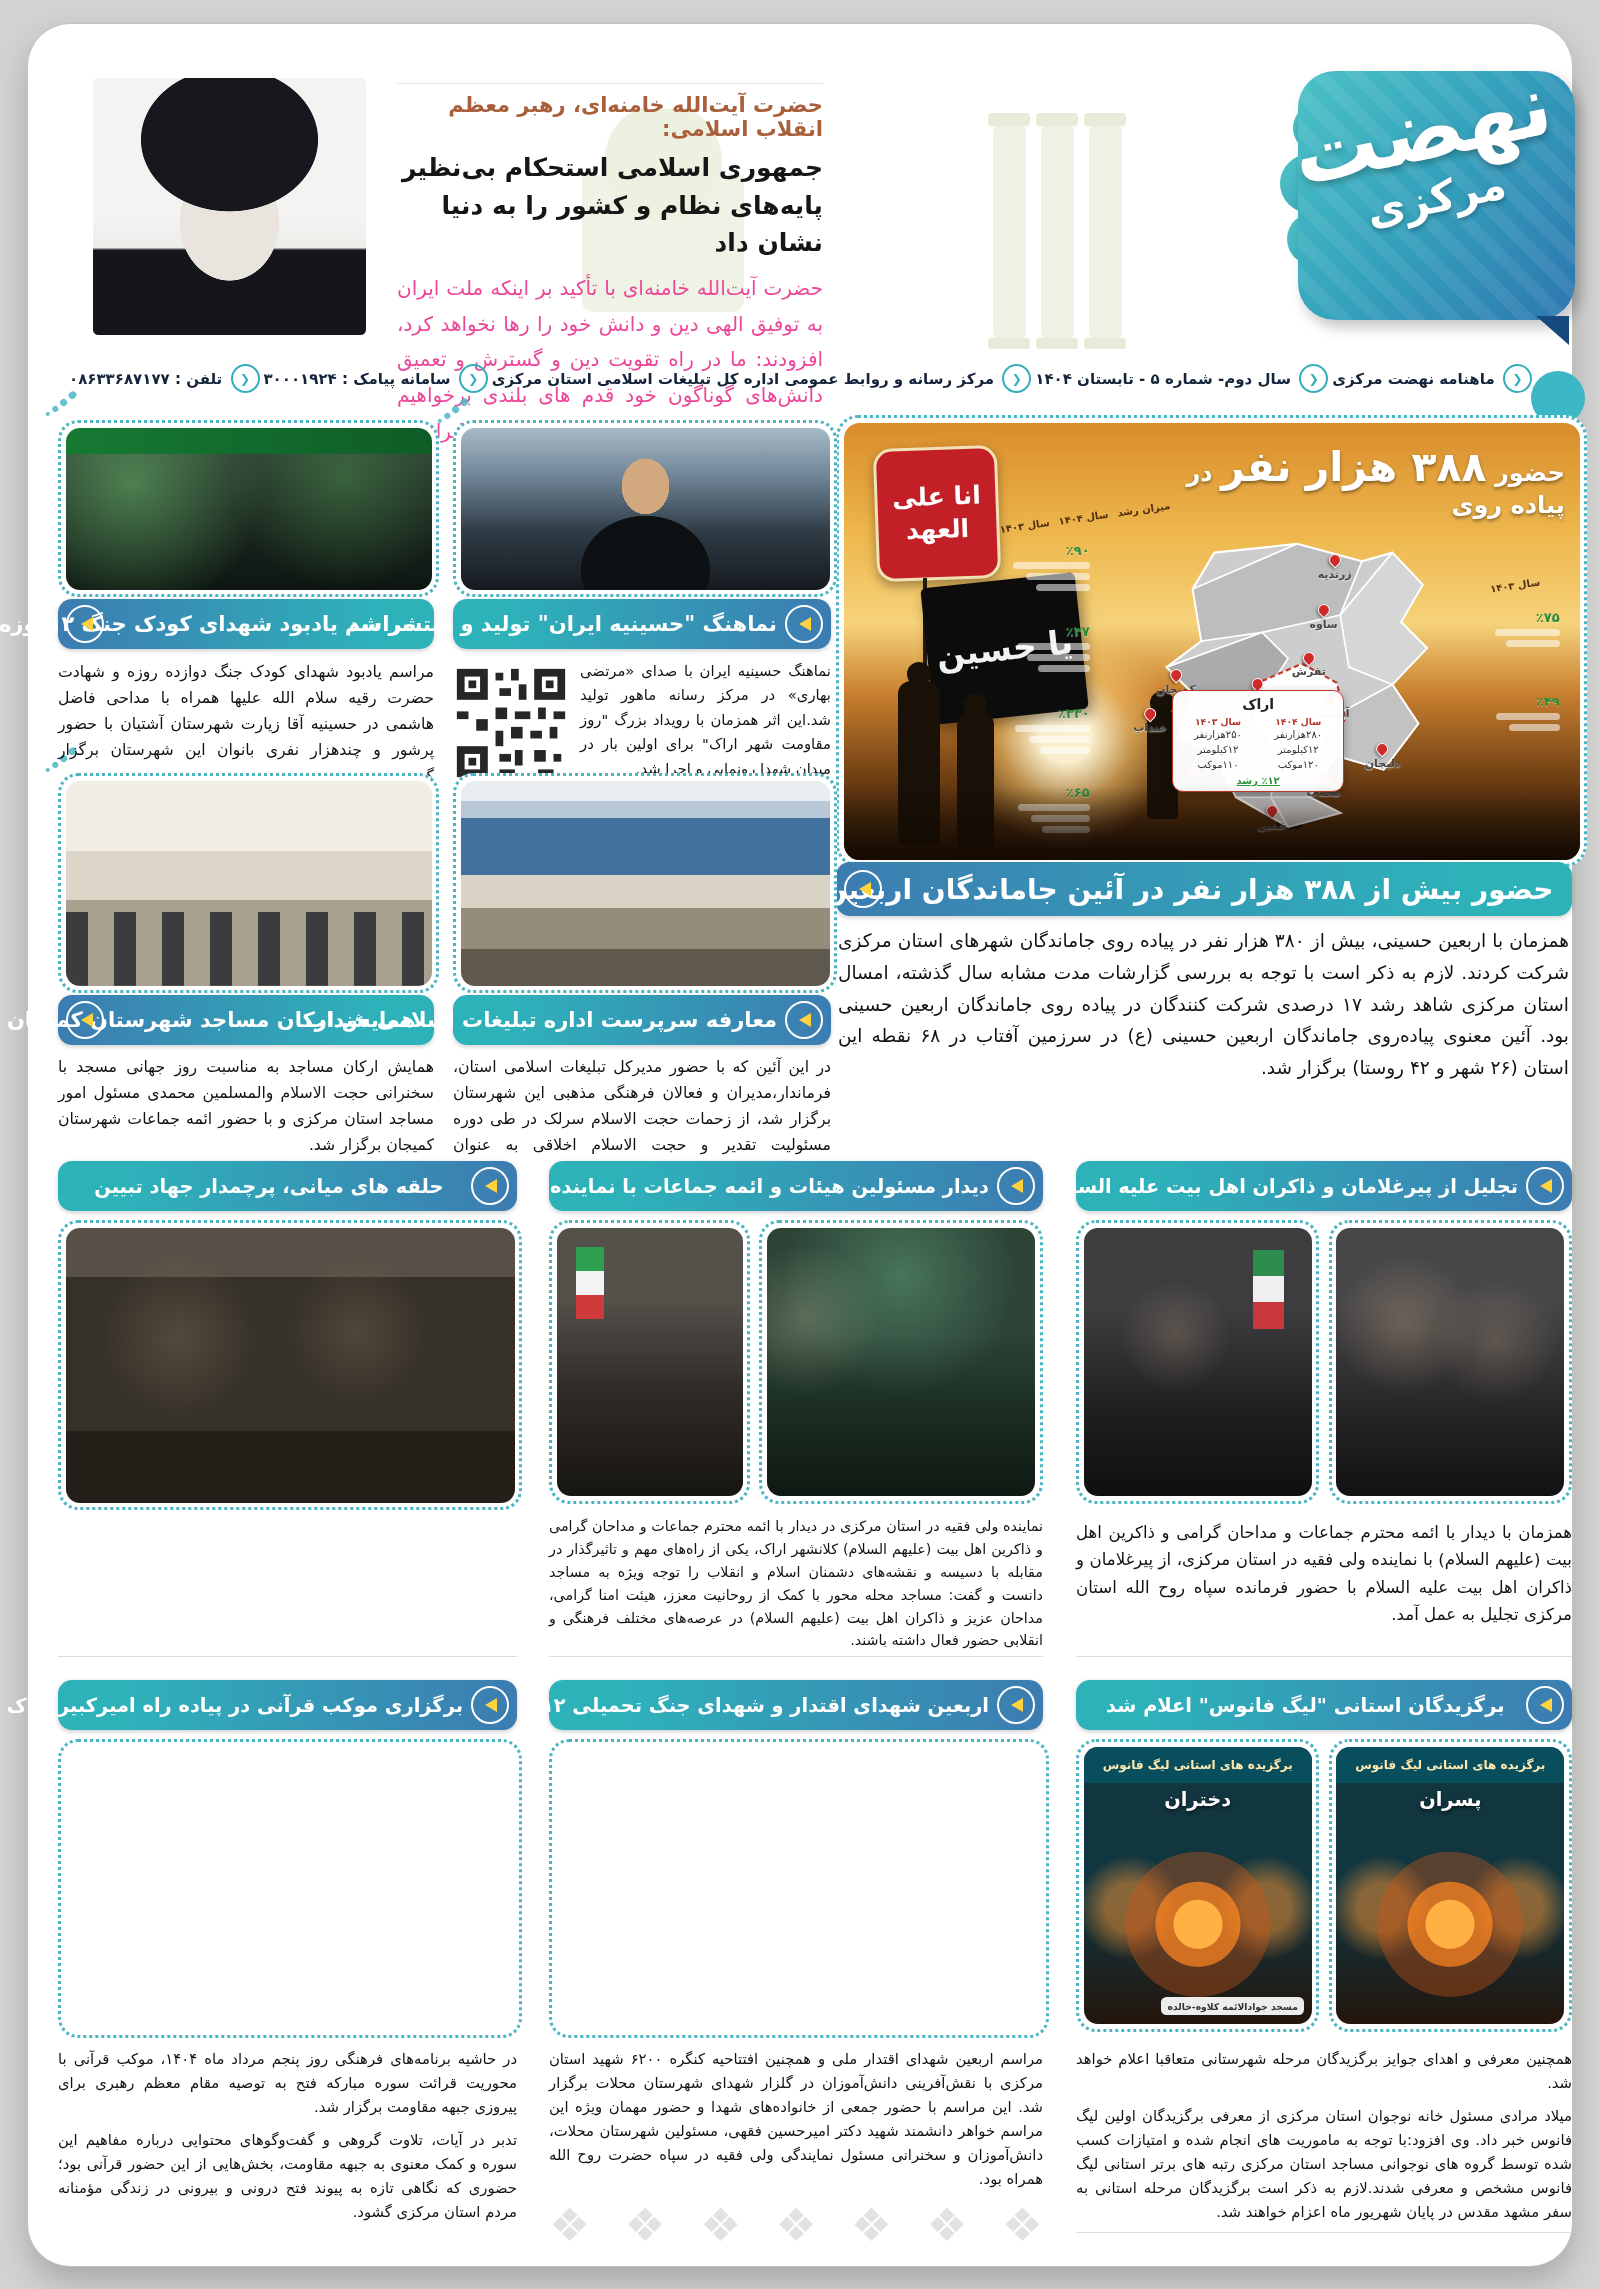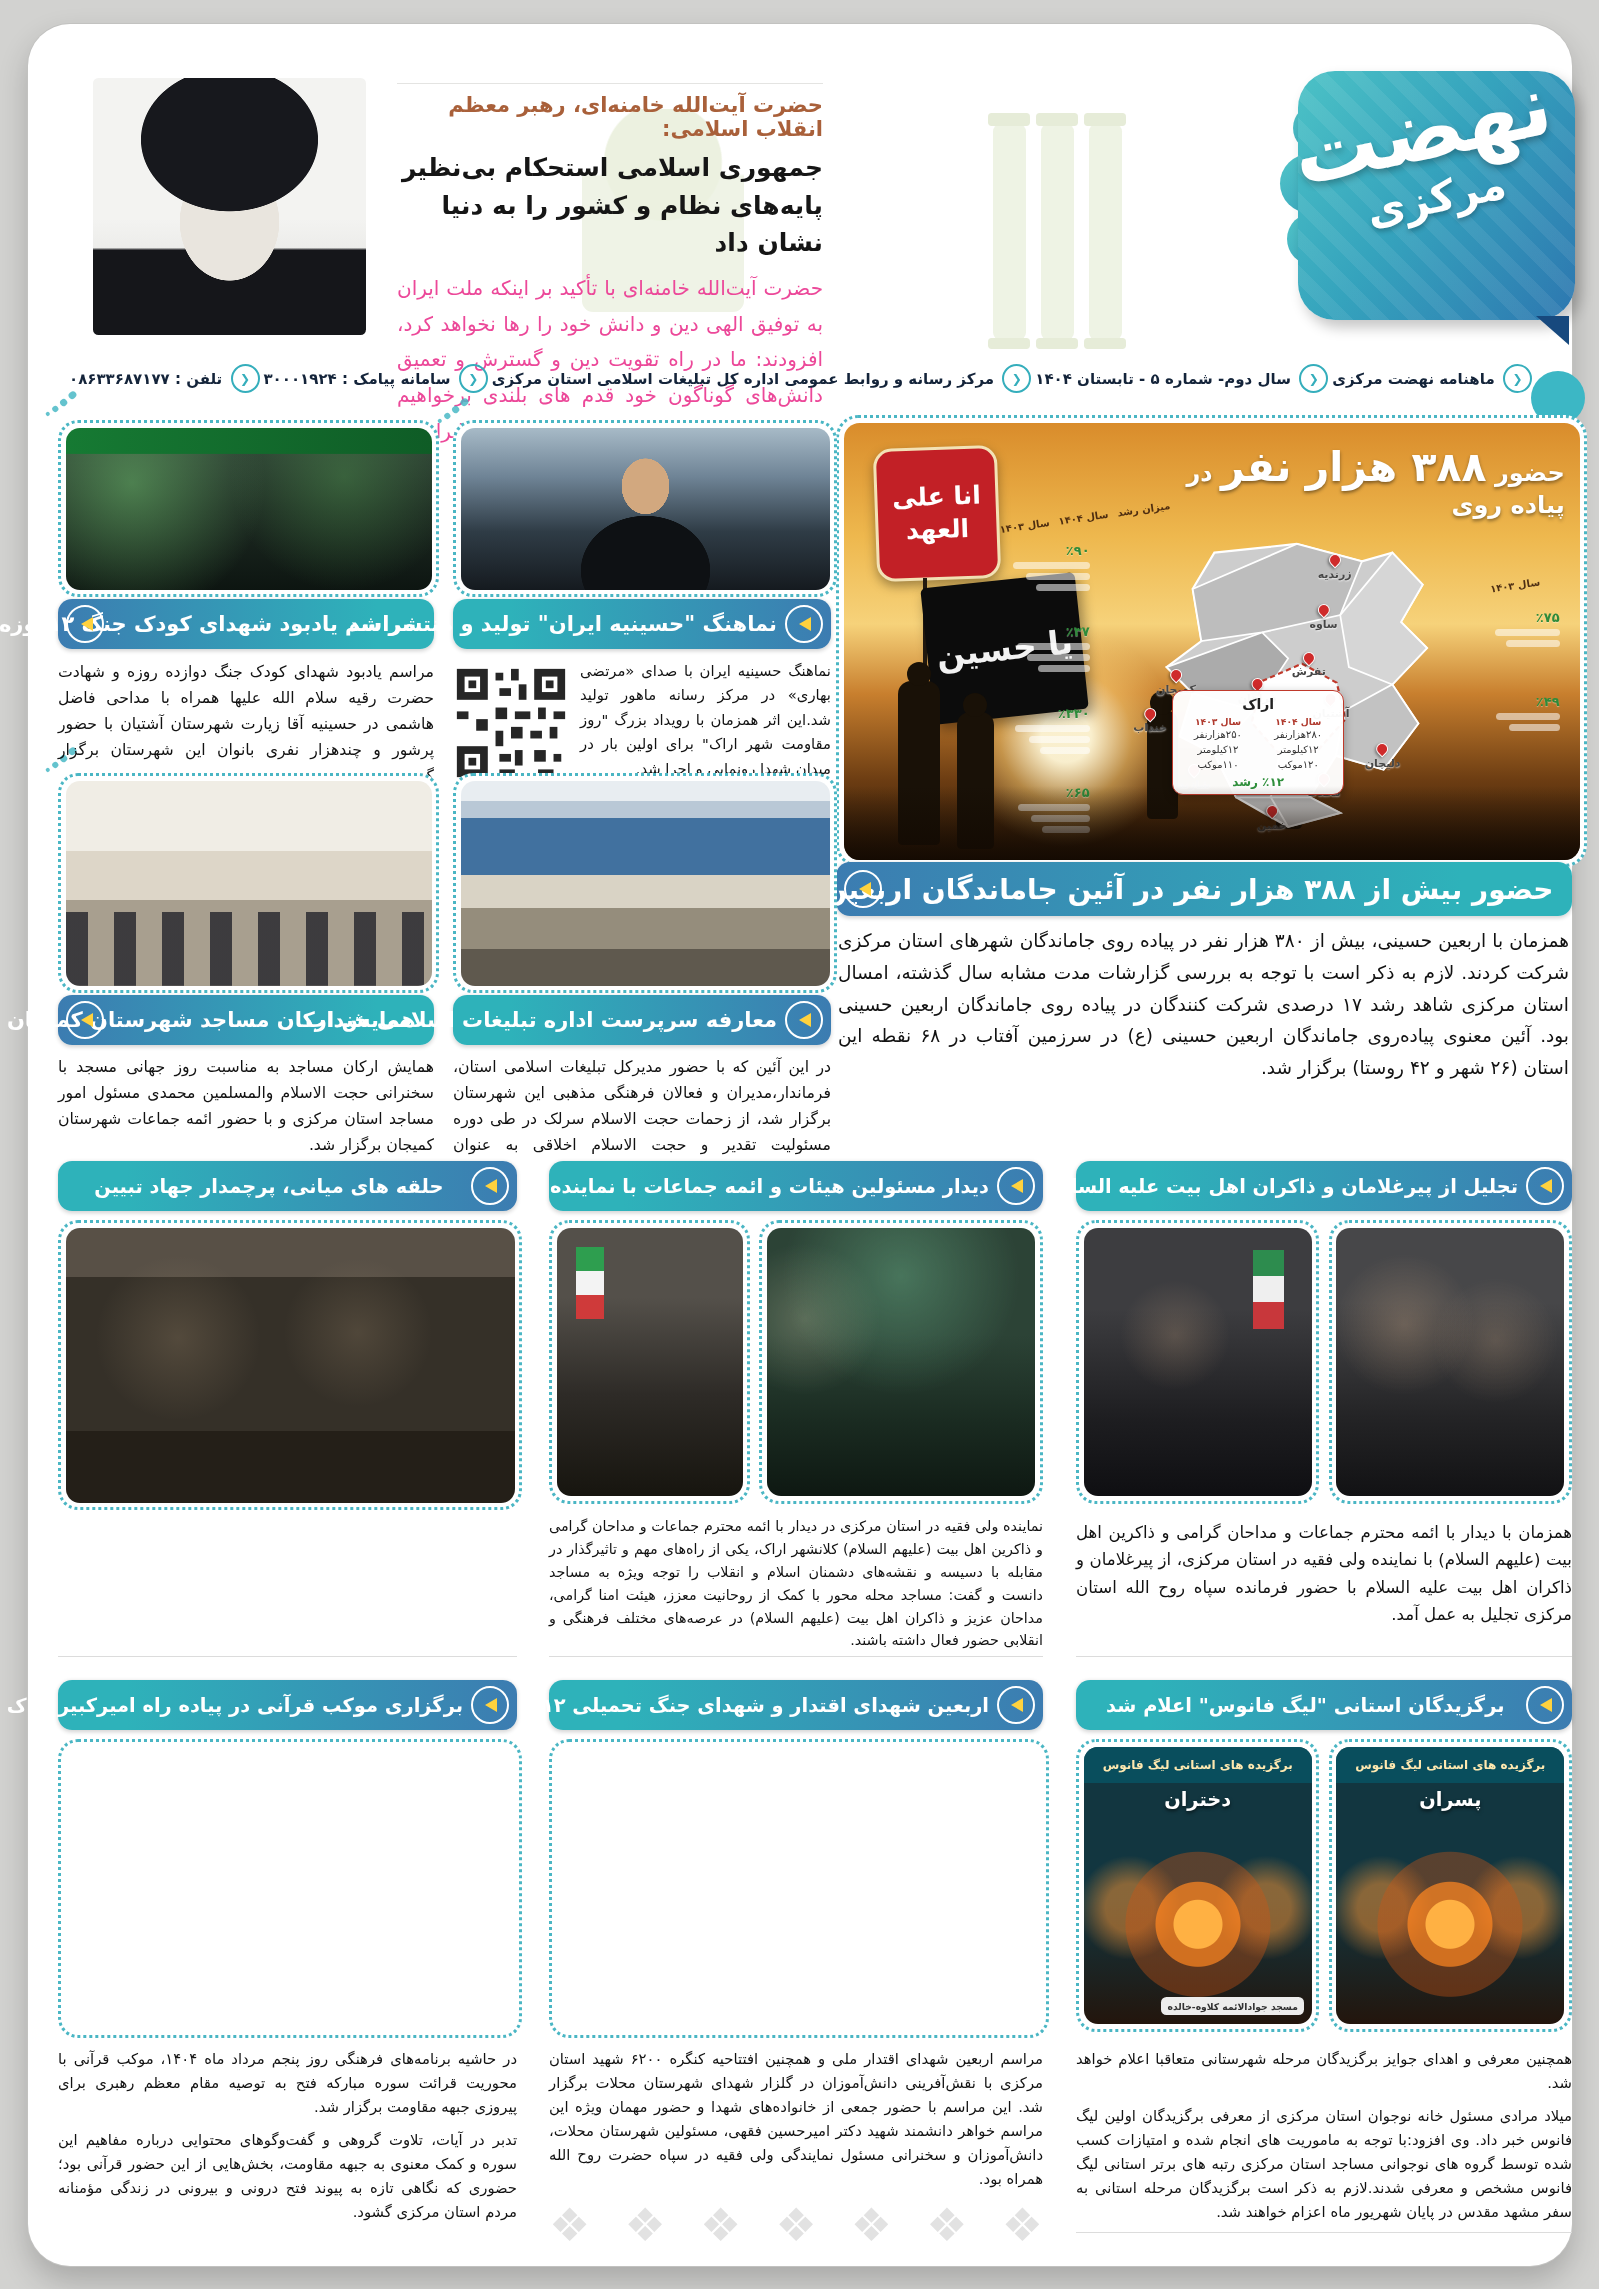--- a/index.html
+++ b/index.html
@@ -164,21 +164,21 @@
   .city{position:absolute;display:flex;flex-direction:column;align-items:center;gap:1.8px;color:#474747;
      font-size:11px;font-weight:bold;text-shadow:0 0.9px 1.8px rgba(255,255,255,.75);transform:translate(-50%,0);}
   .pin{width:10px;height:10px;background:#cf2b2b;border:1.8px solid #fff;border-radius:50% 50% 0 50%;transform:rotate(45deg);box-shadow:0 1.8px 2.8px rgba(0,0,0,.4);}
   .arakbox{position:absolute;left:14%;top:52%;width:155px;background:rgba(255,255,255,.97);border:1.8px solid #c0392b;
      border-radius:11px;padding:5.5px 7.4px;text-align:center;box-shadow:0 3.7px 9.2px rgba(0,0,0,.3);}
   .arak-name{font-size:14px;font-weight:bold;color:#222;}
   .arak-cols{display:flex;gap:5.5px;justify-content:space-between;margin-top:3.7px;}
   .arak-col{flex:1;}
   .arak-year{font-size:9.2px;font-weight:bold;color:#b03a2e;}
   .arak-vals{font-size:10px;color:#333;line-height:1.5;}
-  .arak-growth{font-size:12px;font-weight:bold;color:#2f8f3c;margin-top:2.8px;}
+  .arak-growth{font-size:10px;font-weight:bold;color:#2f8f3c;margin-top:2.8px;text-decoration:underline;}
   .sgroup{position:absolute;width:89px;}
   .sline{display:block;height:6.5px;border-radius:3.7px;background:rgba(255,255,255,.55);margin:4.6px 0;}
   .gperc{font-size:13px;font-weight:bold;color:#2e8b3a;text-shadow:0 0.9px 0.9px rgba(255,255,255,.4);}
   .shead{position:absolute;display:flex;gap:9.2px;color:rgba(60,30,10,.9);font-size:10px;font-weight:bold;transform:rotate(-8deg);}
   .teal-dot{position:absolute;left:1503px;top:347px;width:54px;height:54px;border-radius:50%;background:#3cb7c5;}
   .ddots{position:absolute;display:flex;gap:4.6px;transform:rotate(-40deg);}
   .ddots i{display:block;border-radius:50%;background:#49b9c6;opacity:.85;}
   .ddots i:nth-child(1){width:7.4px;height:7.4px;} .ddots i:nth-child(2){width:6.5px;height:6.5px;}
   .ddots i:nth-child(3){width:5.5px;height:5.5px;} .ddots i:nth-child(4){width:3.7px;height:3.7px;}
 

